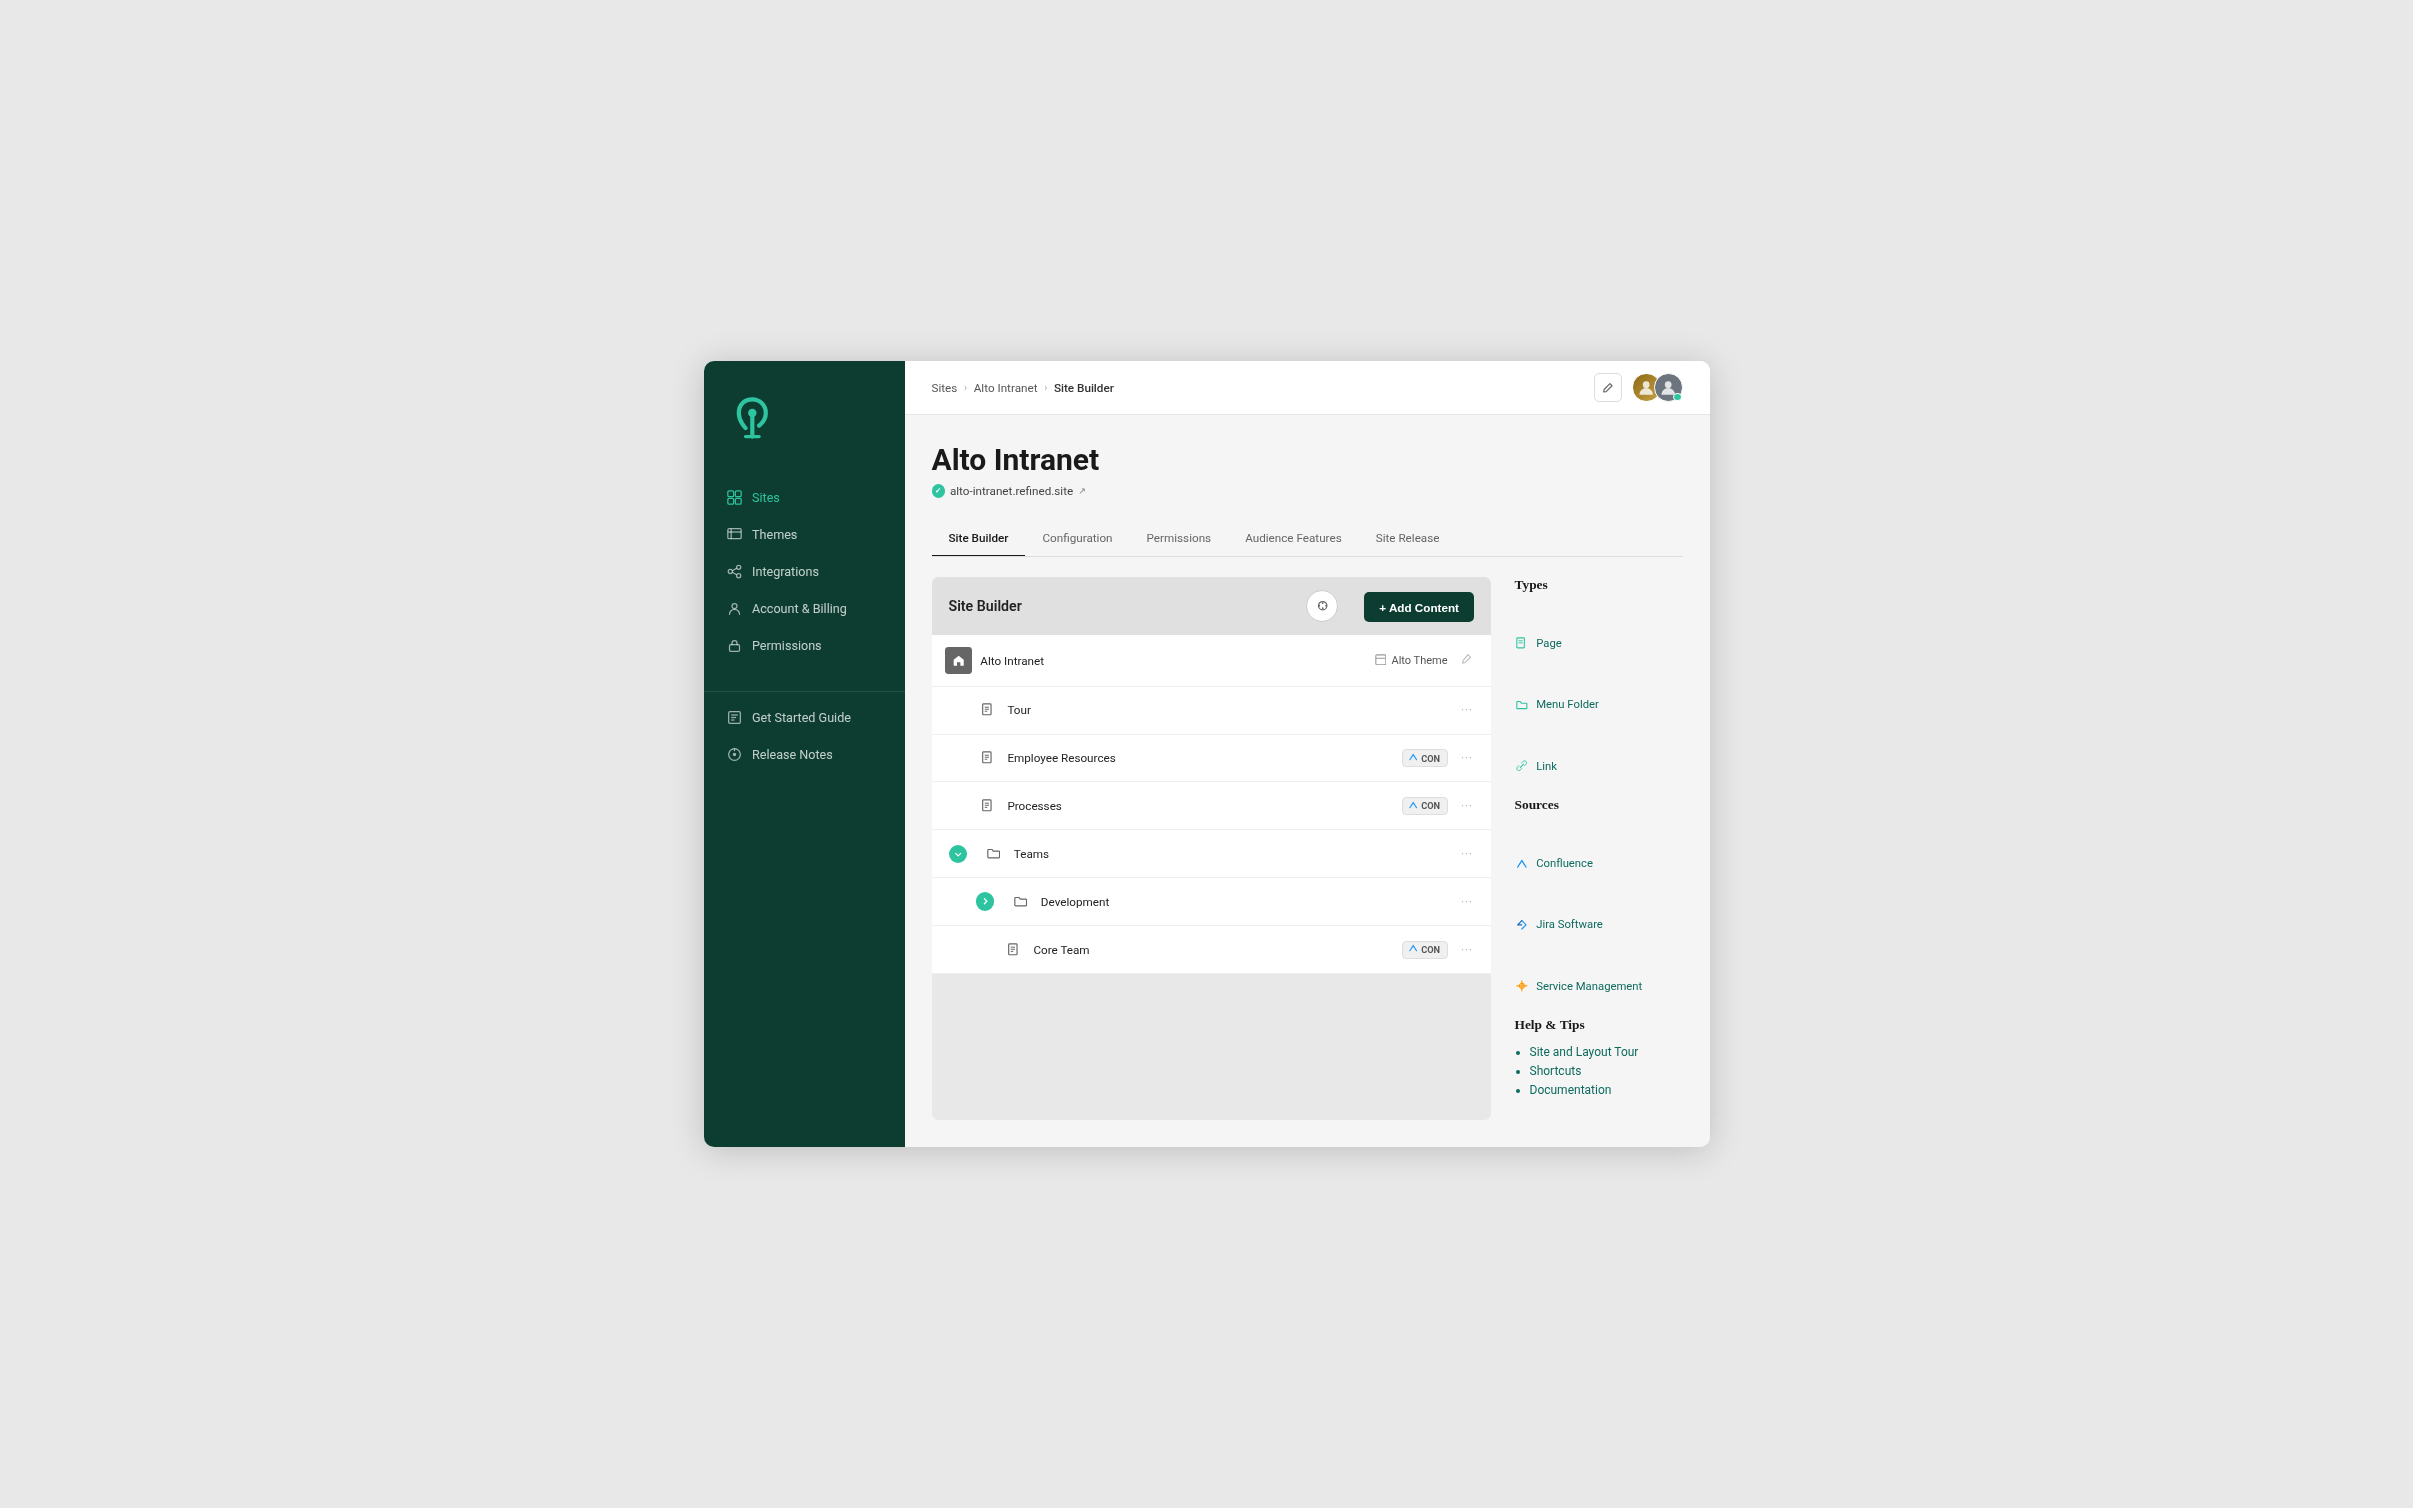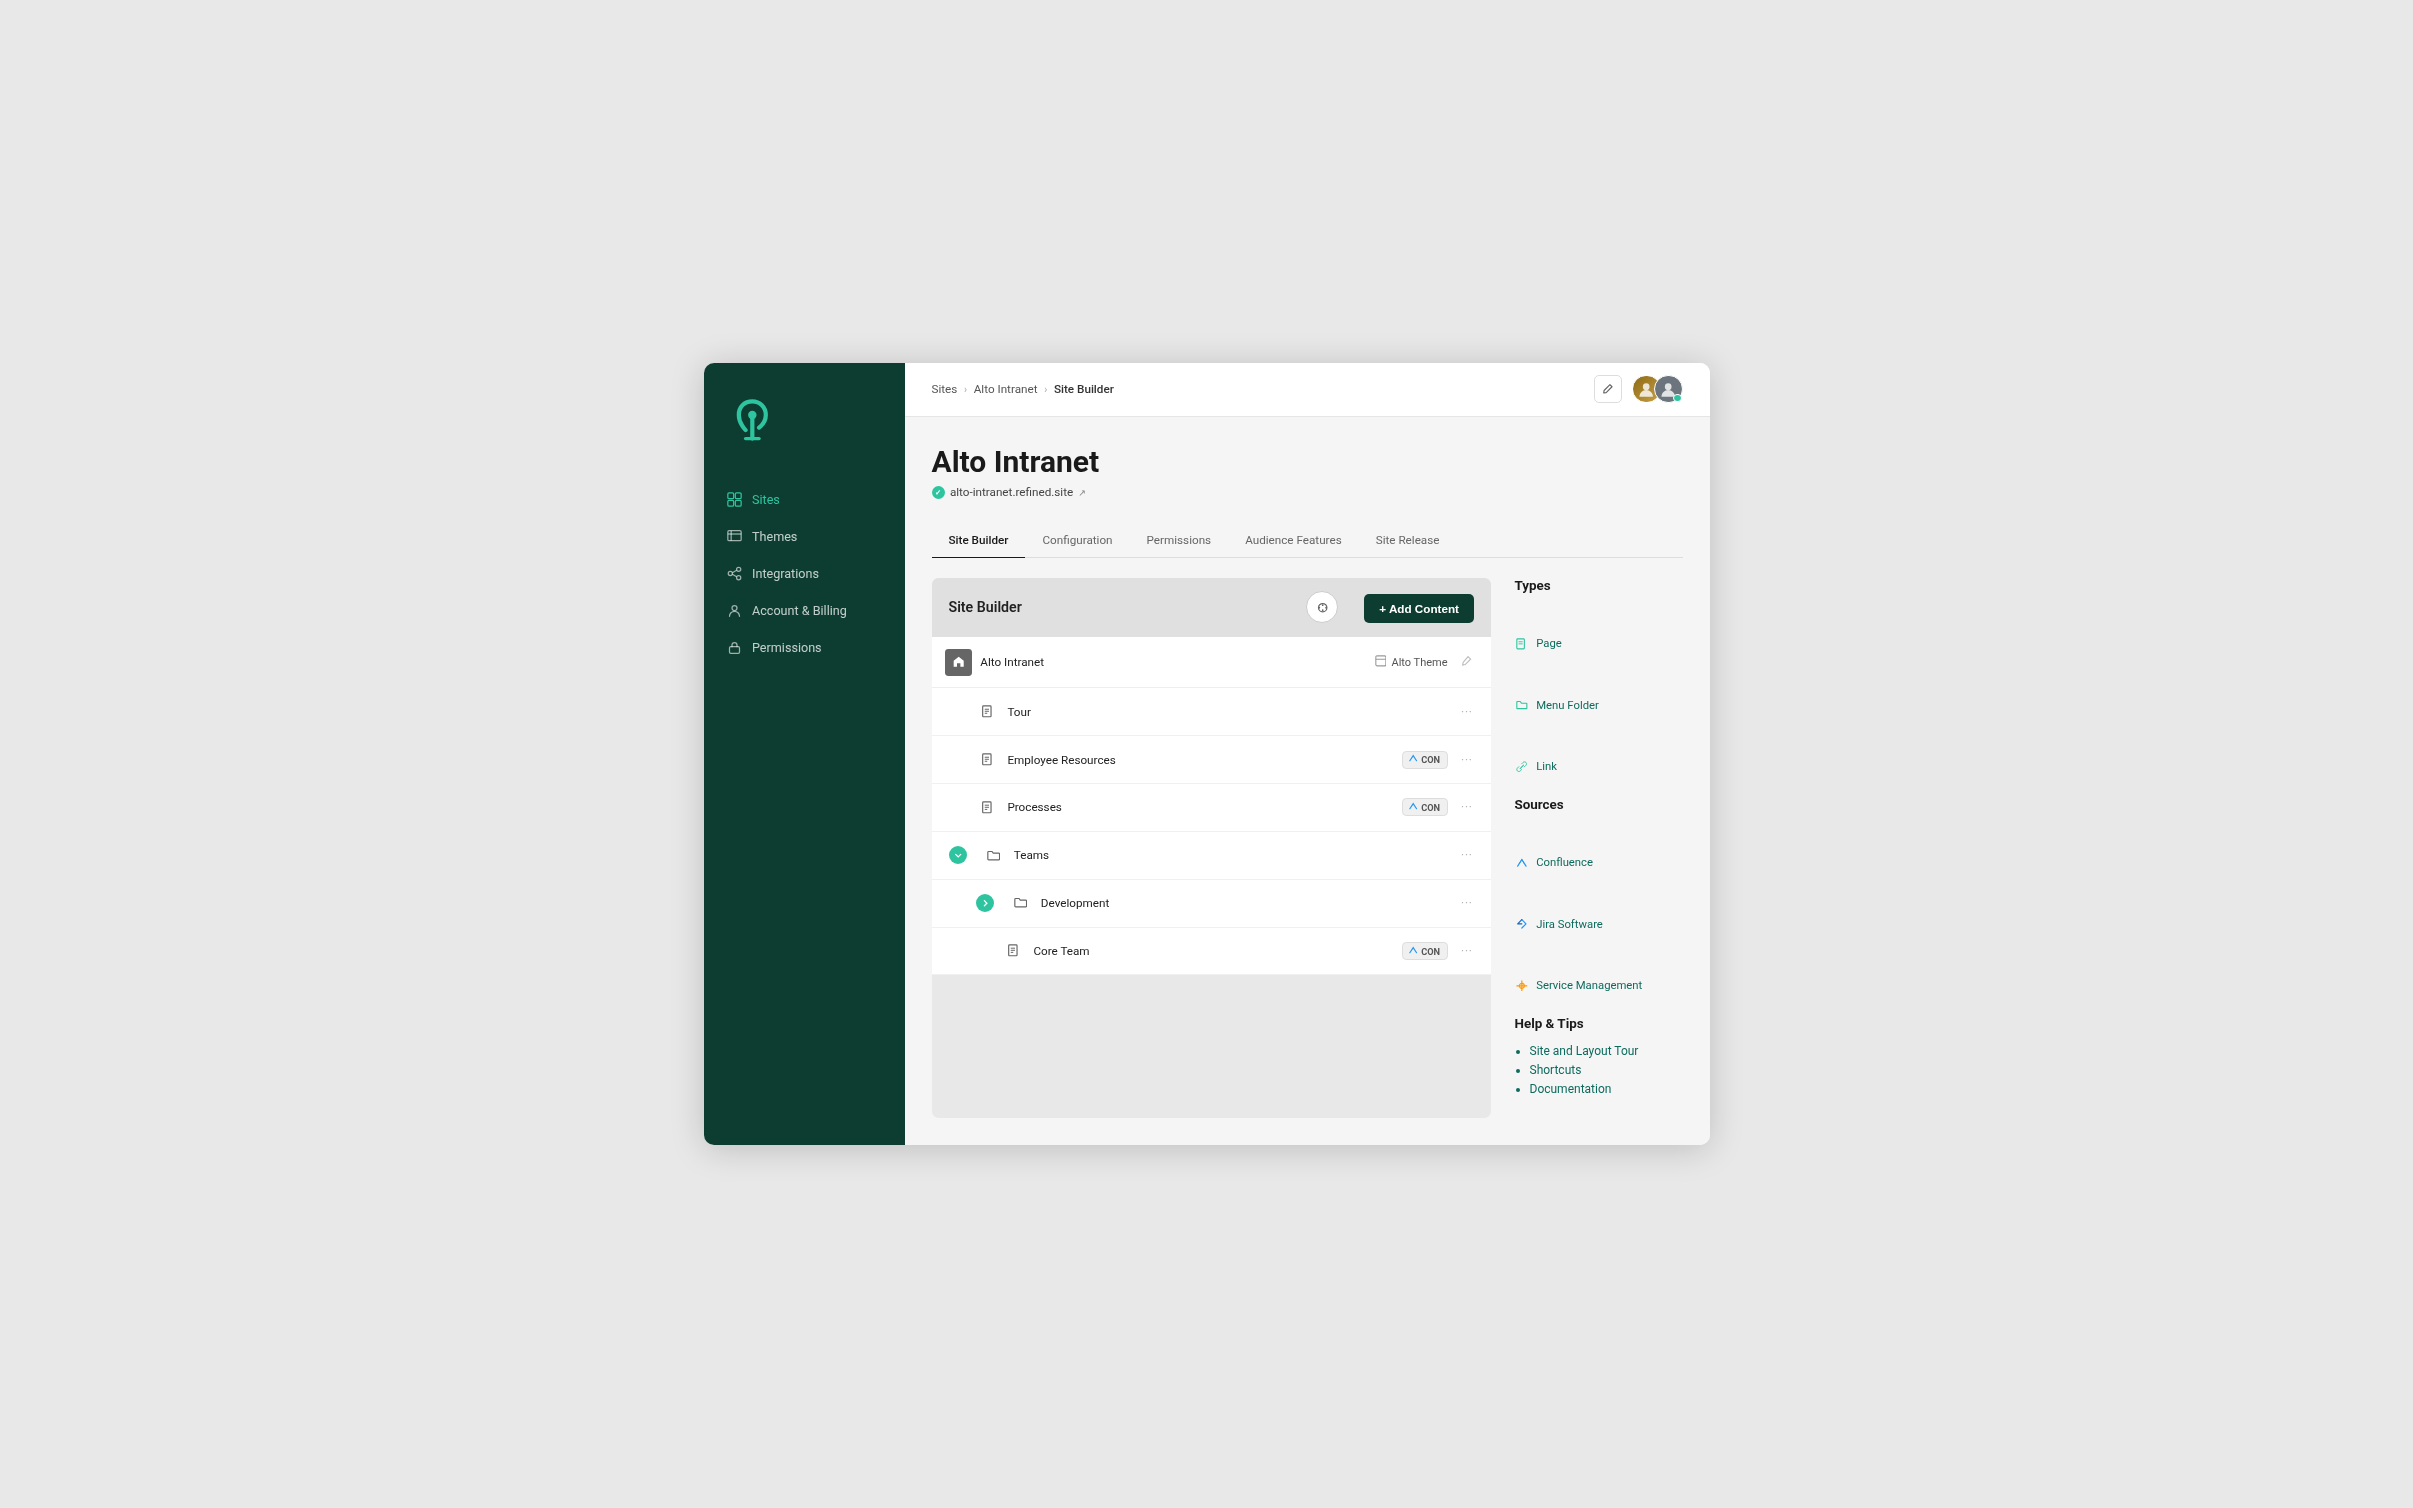--- a/index.html
+++ b/index.html
@@ -386,20 +386,21 @@
       flex-shrink: 0;
     }
     .panel-section {
       margin-bottom: 20px;
     }
     .panel-section-title {
       font-size: 13.4px;
       font-weight: 700;
       color: #1a1a1a;
       margin-bottom: 10px;
+      font-family: Liberation Serif, serif;
     }
     .panel-item {
       display: flex;
       align-items: center;
       gap: 6.7px;
       padding: 4.2px 0;
       font-size: 11.3px;
       color: #0d6b5e;
       cursor: pointer;
       margin-top: 40px;
@@ -494,20 +495,43 @@
           <svg width="15" height="15" viewBox="0 0 18 18" fill="none">
             <rect x="3" y="8" width="12" height="8" rx="1.5" stroke="rgba(255,255,255,0.6)" stroke-width="1.5"></rect>
             <path d="M6 8V6a3 3 0 0 1 6 0v2" stroke="rgba(255,255,255,0.6)" stroke-width="1.5" stroke-linecap="round"></path>
           </svg>
         </div>
         <span>Permissions</span>
       </div>
 
       <div class="nav-spacer"></div>
 
+      <div class="sidebar-bottom">
+        <div class="nav-item">
+          <div class="nav-icon">
+            <svg width="15" height="15" viewBox="0 0 18 18" fill="none">
+              <rect x="2" y="2" width="14" height="14" rx="1.5" stroke="rgba(255,255,255,0.6)" stroke-width="1.5"></rect>
+              <line x1="5" y1="6" x2="13" y2="6" stroke="rgba(255,255,255,0.6)" stroke-width="1.5"></line>
+              <line x1="5" y1="9" x2="11" y2="9" stroke="rgba(255,255,255,0.6)" stroke-width="1.5"></line>
+              <line x1="5" y1="12" x2="9" y2="12" stroke="rgba(255,255,255,0.6)" stroke-width="1.5"></line>
+            </svg>
+          </div>
+          <span>Get Started Guide</span>
+        </div>
+        <div class="nav-item">
+          <div class="nav-icon">
+            <svg width="15" height="15" viewBox="0 0 18 18" fill="none">
+              <path d="M9 2a7 7 0 1 0 0 14A7 7 0 0 0 9 2z" stroke="rgba(255,255,255,0.6)" stroke-width="1.5"></path>
+              <circle cx="9" cy="9" r="2" fill="rgba(255,255,255,0.6)"></circle>
+              <line x1="9" y1="2" x2="9" y2="5" stroke="rgba(255,255,255,0.6)" stroke-width="1.5"></line>
+            </svg>
+          </div>
+          <span>Release Notes</span>
+        </div>
+      </div>
     </div>
   </div>
 
   <div class="main">
 
     <div class="topbar">
       <div class="breadcrumb">
         <span class="breadcrumb-link">Sites</span>
         <span class="breadcrumb-sep">›</span>
         <span class="breadcrumb-link">Alto Intranet</span>

